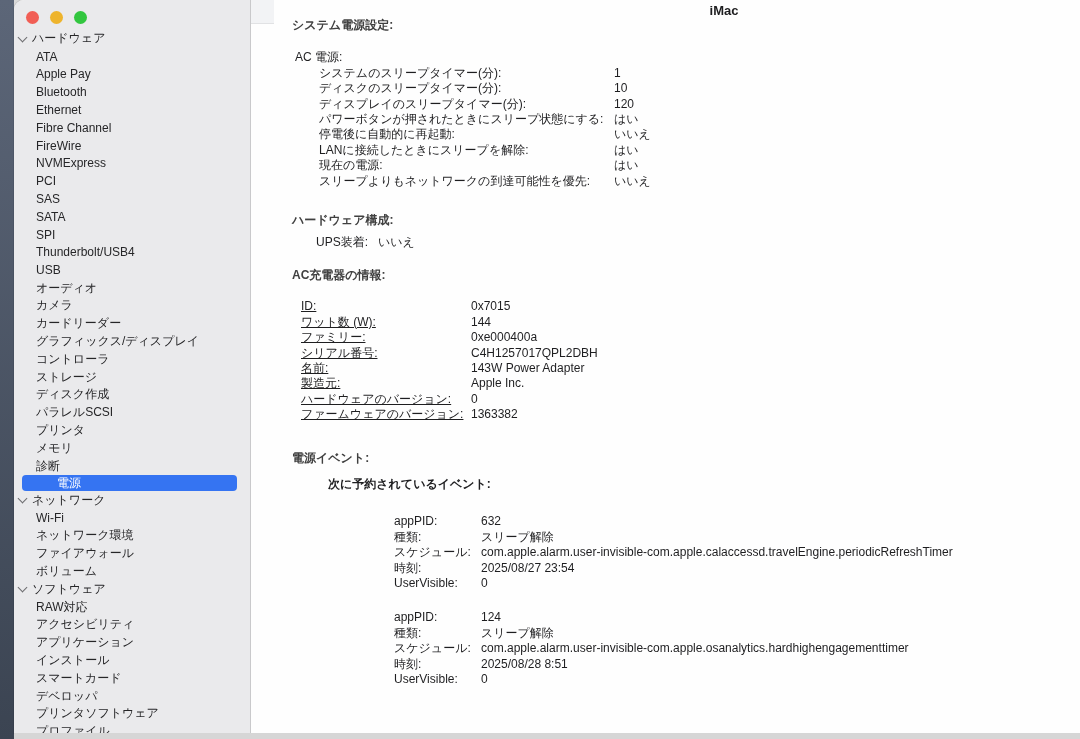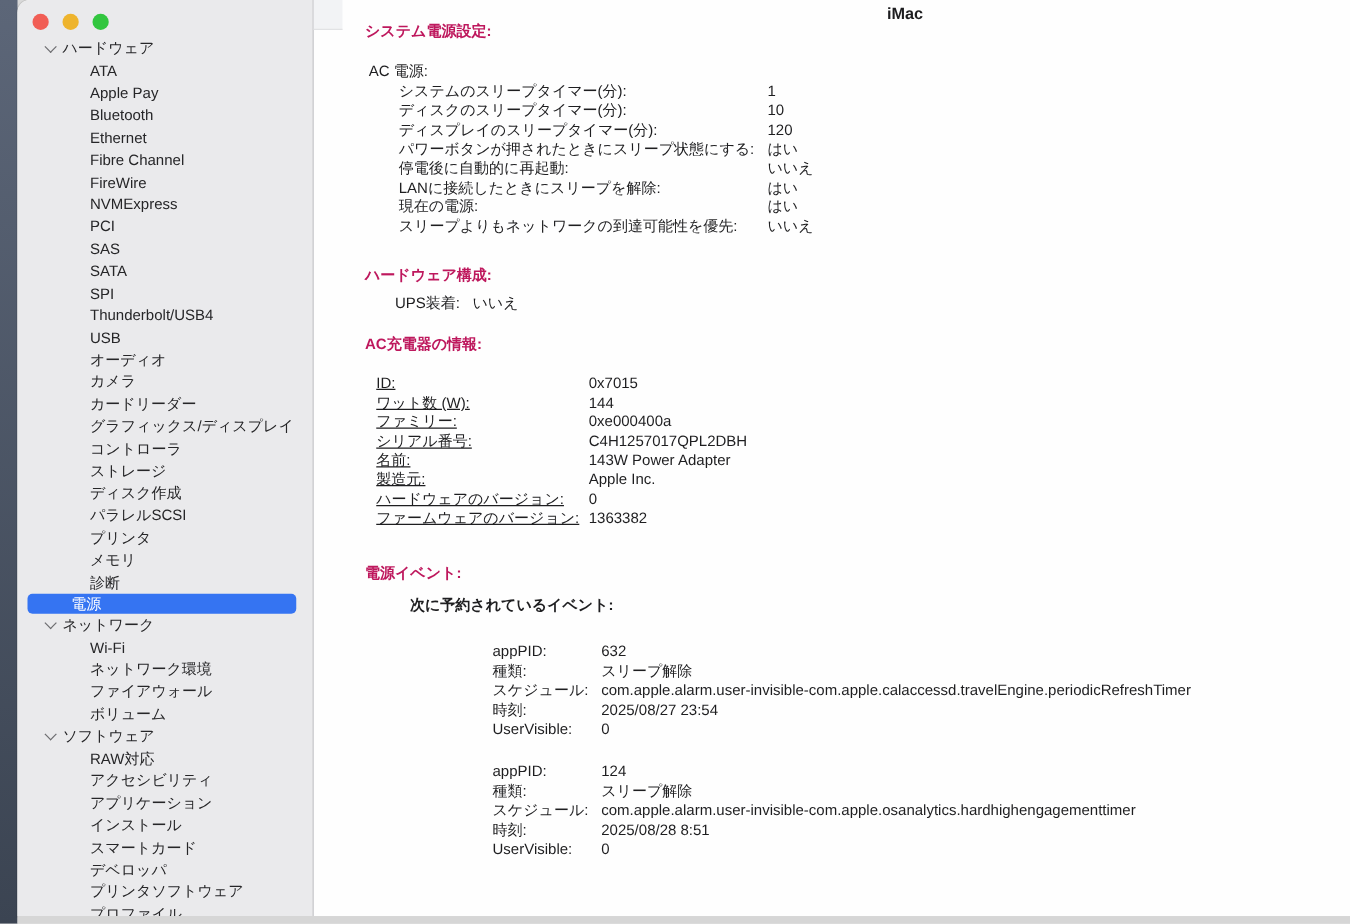--- a/index.html
+++ b/index.html
@@ -24,41 +24,41 @@
   }
   
   .sidebar{
     width:236px;flex:0 0 236px;background:#eaeaec;
     border-right:1px solid #c9c9cb;overflow:hidden;position:relative;
   }
   .traffic{display:flex;gap:11px;padding:7px 0 0 12px;height:21px;align-items:center;}
   .tl{width:13px;height:13px;border-radius:50%;display:inline-block;}
   .side-list{margin-top:2px;}
   .side-row{height:17.8px;display:flex;align-items:center;font-size:12px;color:#262628;cursor:default;}
-  .side-row.group{padding-left:23px;gap:6px;font-size:12px;}
+  .side-row.group{padding-left:5px;gap:6px;font-size:12px;}
   .chev{
     width:6px;height:6px;border-right:1.6px solid #6d6d70;border-bottom:1.6px solid #6d6d70;
     transform:rotate(45deg);margin-top:-3px;flex:0 0 auto;
   }
-  .side-row.item{padding-left:58px;}
+  .side-row.item{padding-left:22px;}
   .side-row.item.selected{
     background:#3574f2;color:#fff;border-radius:4px;
     margin-left:8px;width:215px;box-sizing:border-box;padding-left:35px;height:16.5px;
   }
   
   .content{flex:1 1 auto;display:flex;flex-direction:row;min-width:0;background:#fefefe;}
   .titlebar{
     height:23px;flex:0 0 23px;background:#f2f3f5;border-bottom:1px solid #e1e2e4;position:relative;
   }
   .win-title{
     position:absolute;left:473px;top:3px;transform:translateX(-50%);
     font-size:13px;font-weight:700;color:#1d1d1f;white-space:nowrap;
   }
   .body{flex:1;padding:0 0 0 18px;overflow:hidden;font-size:12px;color:#1e1e20;}
-  h3{font-size:12px;font-weight:700;color:#be185d;margin:0;line-height:15.4px;}
+  h3{font-size:12px;font-weight:700;color:#404040;margin:0;line-height:15.4px;}
   .mt-sys{margin-top:18px;}
   .mt-hw{margin-top:24px;}
   .mt-chg{margin-top:17px;}
   .mt-evt{margin-top:28px;}
   .group-label{margin:17px 0 0 3px;line-height:15.4px;}
   .kv-row{display:flex;line-height:15.4px;white-space:nowrap;}
   .kv-label{flex:0 0 auto;}
   .kv-value{flex:0 0 auto;}
   .kv-power{margin-left:27px;}
   .kv-power .kv-label{width:295px;}

